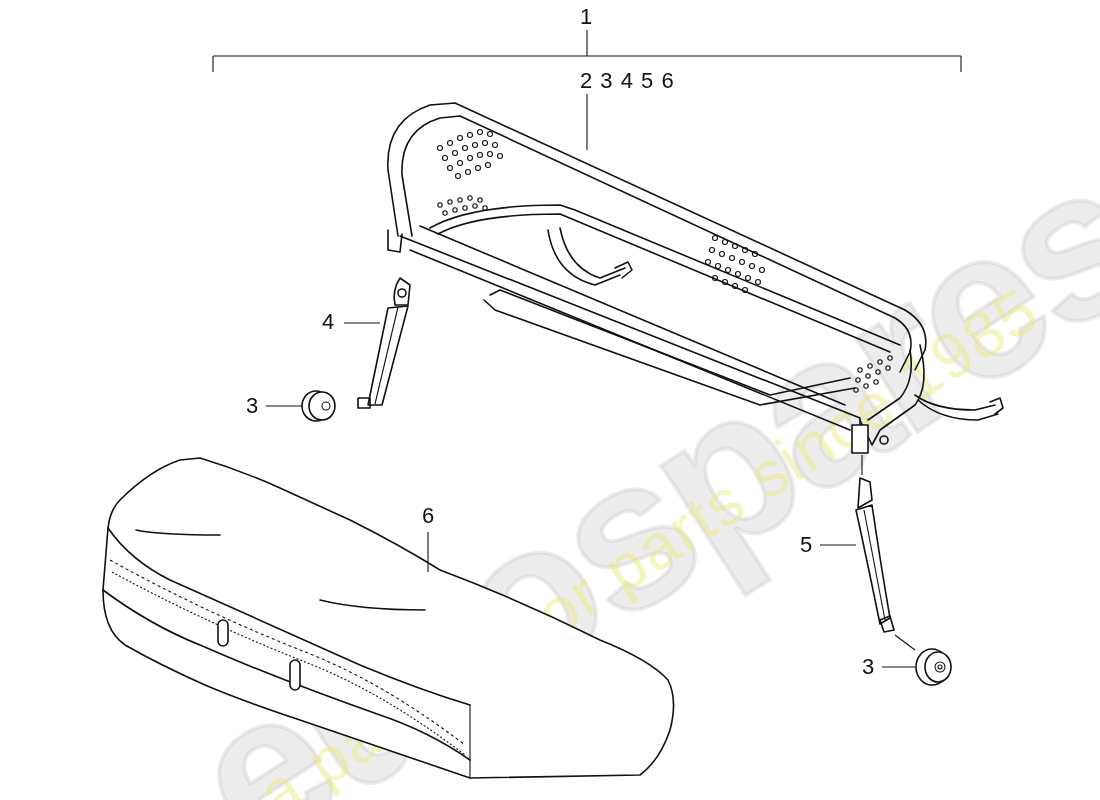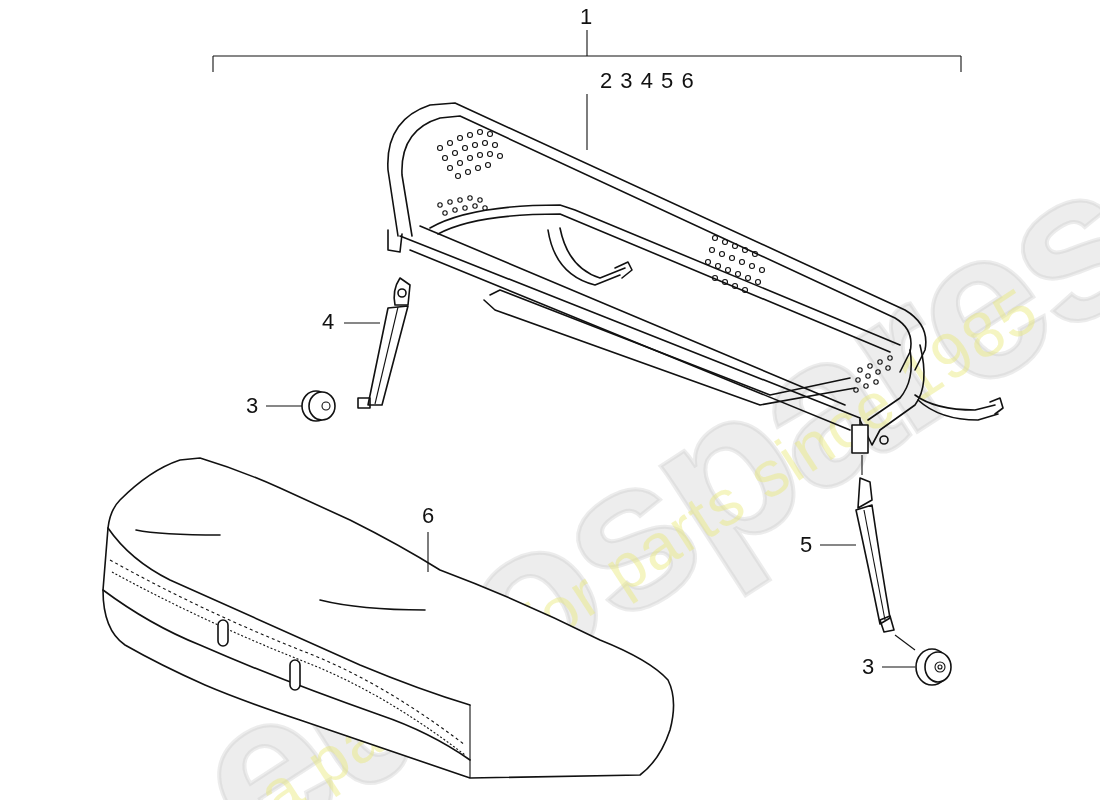--- a/index.html
+++ b/index.html
@@ -175,19 +175,19 @@
       <path class="thin" d="M110 560 Q200 610 300 650 Q380 680 465 745" stroke-dasharray="3,3"></path>
       <path class="thin" d="M112 572 Q200 620 300 660 Q380 690 465 755" stroke-dasharray="2,2"></path>
 
       <rect class="ln fillw" x="218" y="620" width="10" height="26" rx="5"></rect>
       <rect class="ln fillw" x="290" y="660" width="10" height="30" rx="5"></rect>
       <line class="thin" x1="428" y1="532" x2="428" y2="572"></line>
     </g>
   </svg>
 
   <div class="label" style="left:580px; top:6px;">1</div>
-  <div class="label" style="left:600px; top:70px; word-spacing:2px;">2 3 4 5 6</div>
+  <div class="label" style="left:580px; top:70px; word-spacing:2px;">2 3 4 5 6</div>
   <div class="label" style="left:322px; top:311px;">4</div>
   <div class="label" style="left:246px; top:395px;">3</div>
   <div class="label" style="left:422px; top:505px;">6</div>
   <div class="label" style="left:800px; top:534px;">5</div>
   <div class="label" style="left:862px; top:656px;">3</div>
 </div>
 
 </body></html>

